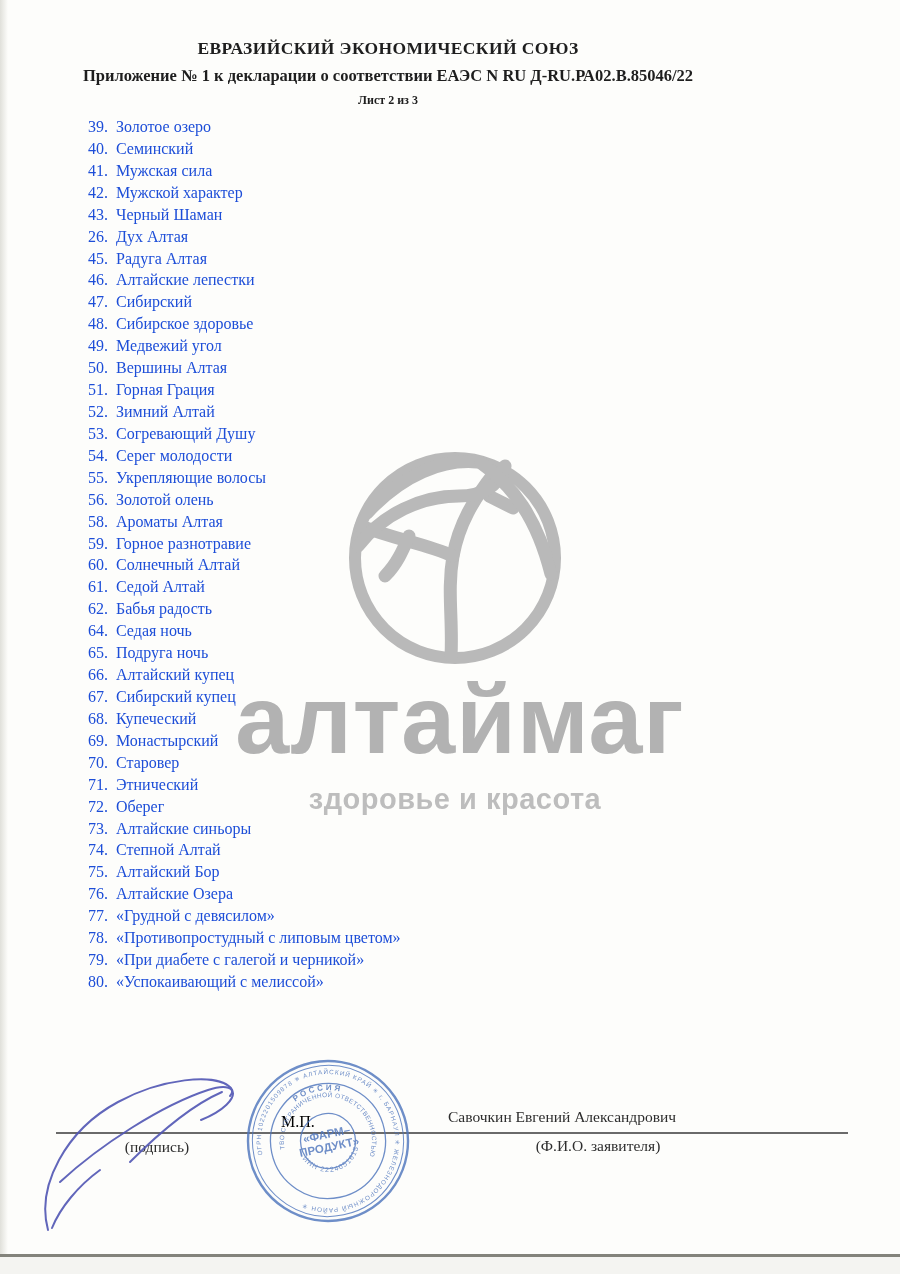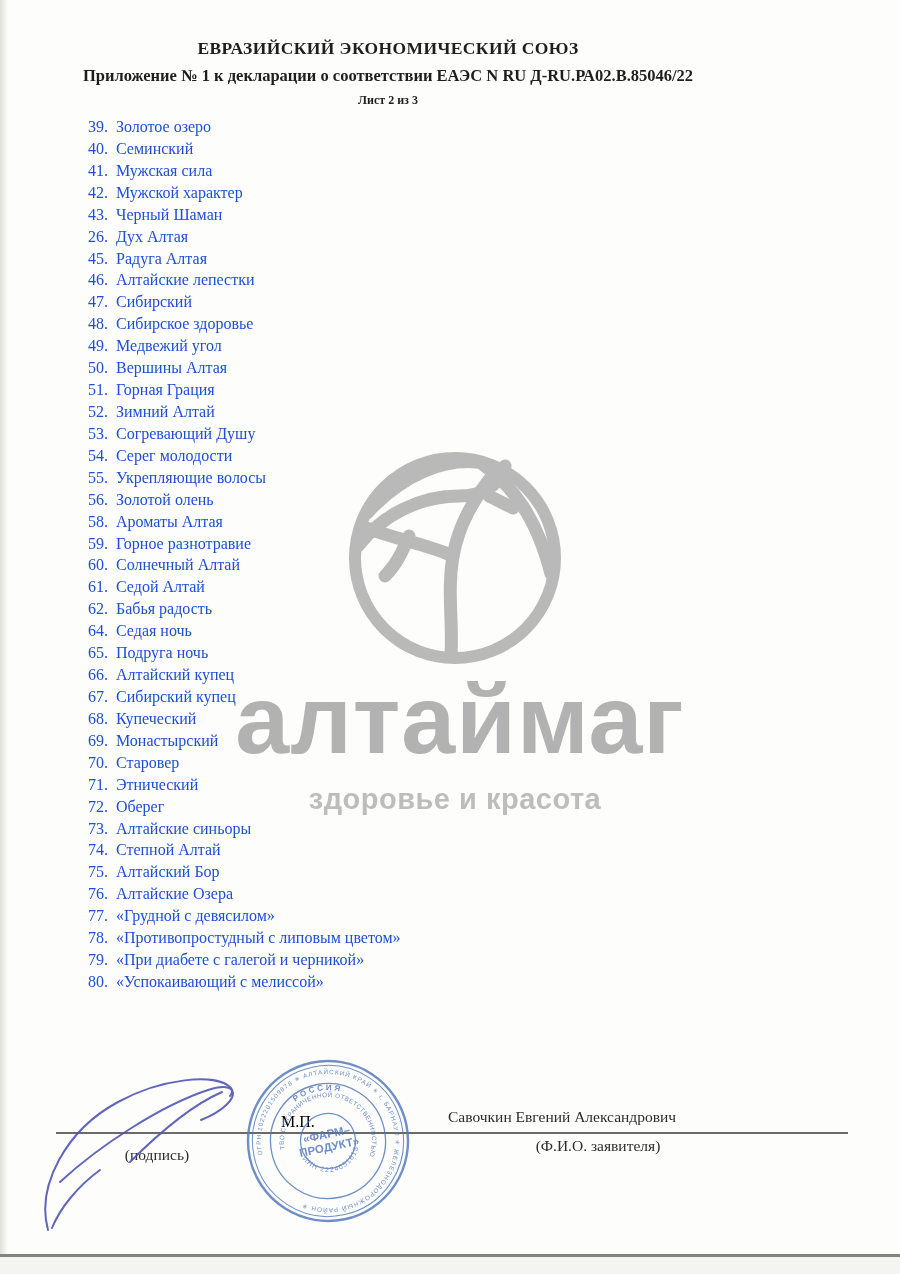--- a/index.html
+++ b/index.html
@@ -29,21 +29,21 @@
   .wm-brand{position:absolute;left:0;top:664px;width:920px;text-align:center;
     font-family:"Liberation Sans",sans-serif;font-weight:bold;font-size:97px;
     color:#b2b2b2;letter-spacing:1px;}
   .wm-tag{position:absolute;left:0;top:783px;width:910px;text-align:center;
     font-family:"Liberation Sans",sans-serif;font-weight:bold;font-size:29px;
     color:#bdbdbd;letter-spacing:.5px;}
 
   
   .rule{position:absolute;left:56px;top:1132px;width:792px;height:1.6px;background:#6a6a6a;}
   .lbl{position:absolute;font-size:15.5px;color:#2d2d2d;text-align:center;}
-  .lbl-podpis{left:92px;top:1138px;width:130px;margin-top:8px;}
+  .lbl-podpis{left:92px;top:1138px;width:130px;}
   .name{left:448px;top:1108px;width:300px;position:absolute;font-size:15.5px;
         color:#2d2d2d;text-align:left;}
   .lbl-fio{left:448px;top:1137px;width:300px;}
   .mp{position:absolute;left:281px;top:1113px;font-size:16px;color:#000000;}
 
   .sig-svg{position:absolute;left:30px;top:1058px;}
   .stamp-svg{position:absolute;left:233px;top:1046px;opacity:.82;}
   .stamp-svg text{font-family:"Liberation Sans",sans-serif;fill:#4f76bd;}
 </style>
 </head>

